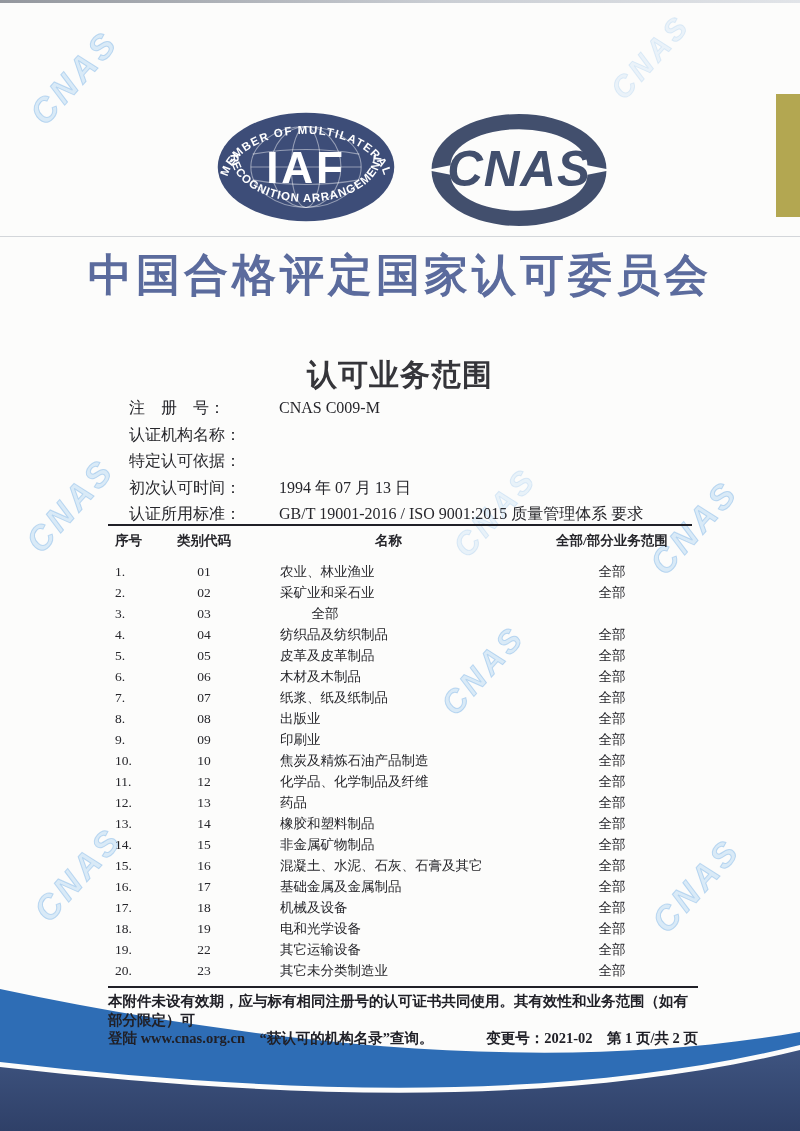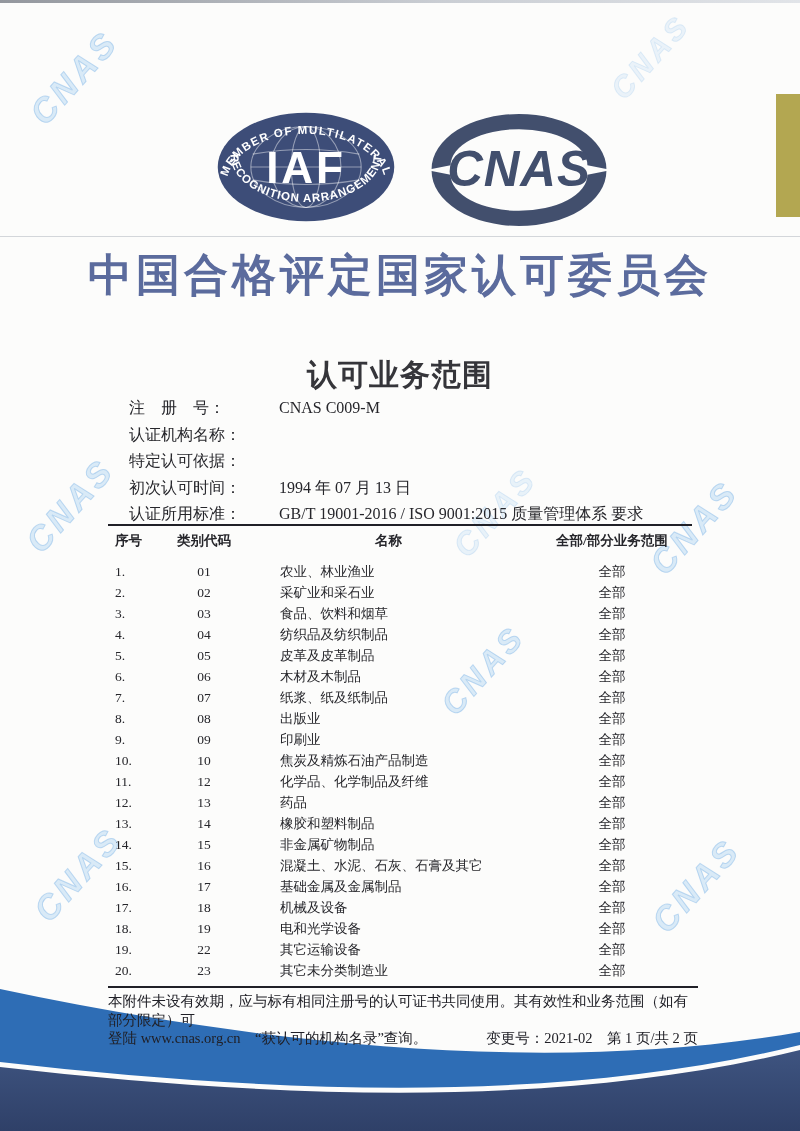--- a/index.html
+++ b/index.html
@@ -46,21 +46,21 @@
   .trow{display:flex;height:21px;align-items:center;}
   .c-no{flex:0 0 55px;padding-left:7px;box-sizing:border-box;}
   .c-code{flex:0 0 82px;text-align:center;}
   .c-name{flex:1;padding-left:35px;}
   .c-name-h{flex:1;text-align:center;padding-left:0;}
   .c-scope{flex:0 0 160px;text-align:center;}
   .tbody{padding-top:5px;}
 
   
   .footer{position:absolute;left:108px;top:986px;width:590px;z-index:3;
-    border-top:2px solid #202027;padding-top:4px;font-size:14.5px;line-height:18.5px;color:#202027;}
+    border-top:2px solid #202027;padding-top:4px;font-size:14.5px;line-height:18.5px;color:#202027;font-weight:bold;}
   .footer-line2{display:flex;justify-content:space-between;}
 
   
   .swoosh{position:absolute;left:0;bottom:0;width:800px;height:145px;z-index:2;display:block;}
 </style>
 </head>
 <body>
 
 <div class="page">
 
@@ -156,21 +156,20 @@
         <div class="trow">
           <span class="c-no">2.</span>
           <span class="c-code">02</span>
           <span class="c-name">采矿业和采石业</span>
           <span class="c-scope">全部</span>
         </div>
 
         <div class="trow">
           <span class="c-no">3.</span>
           <span class="c-code">03</span>
-          <span class="c-name">食品、饮料和烟草</span>
           <span class="c-scope">全部</span>
         </div>
 
         <div class="trow">
           <span class="c-no">4.</span>
           <span class="c-code">04</span>
           <span class="c-name">纺织品及纺织制品</span>
           <span class="c-scope">全部</span>
         </div>
 

